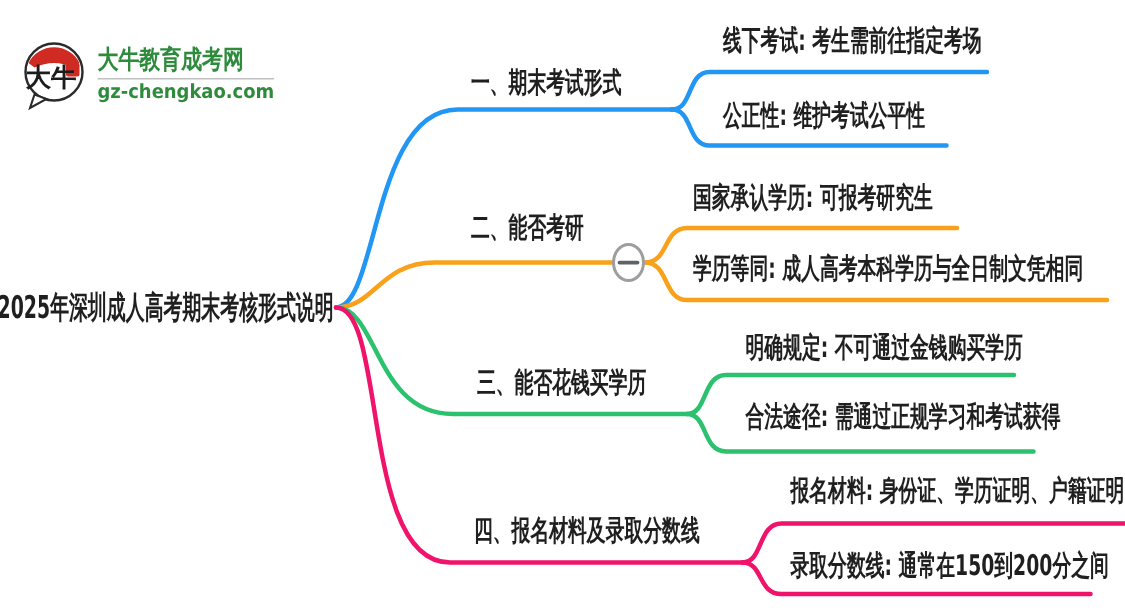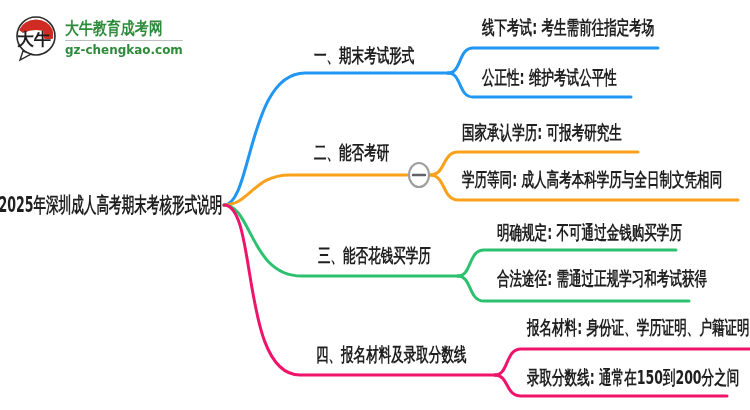--- a/index.html
+++ b/index.html
@@ -11,21 +11,21 @@
   .t{
     position:absolute;white-space:nowrap;color:#1f1f1f;
     font-size:19px;line-height:22px;font-weight:600;
     transform:scaleX(0.66);transform-origin:0 0;
   }
   .t-root{
     font-size:21px;line-height:24px;transform:scaleX(0.60);
     transform-origin:100% 0;text-align:right;
   }
   
-  .logo{position:absolute;left:13px;top:14px;display:flex;align-items:center;justify-content:flex-end;}
+  .logo{position:absolute;left:13px;top:26px;display:flex;align-items:center;justify-content:flex-end;}
   .logo-badge{width:46px;height:48px;flex:0 0 auto;}
   .logo-text{margin-left:6px;}
   .logo-title{
     color:#2e8b3c;font-weight:bold;font-size:17px;line-height:19px;
     transform:scaleX(0.82);transform-origin:0 50%;white-space:nowrap;
   }
   .logo-url{
     color:#2e8b3c;font-weight:bold;font-size:13px;line-height:15px;
     border-top:1px solid #bfbfbf;margin-top:2px;padding-top:1px;
     transform:scaleX(0.92);transform-origin:0 0;white-space:nowrap;

